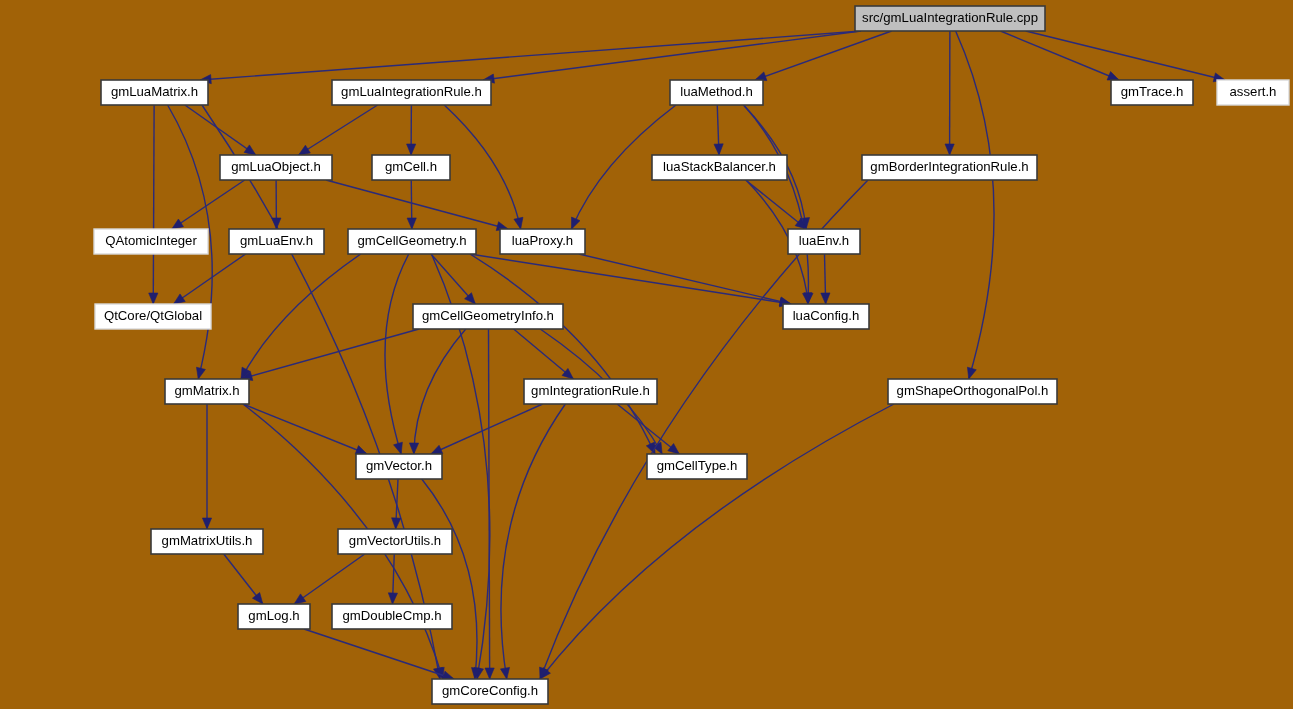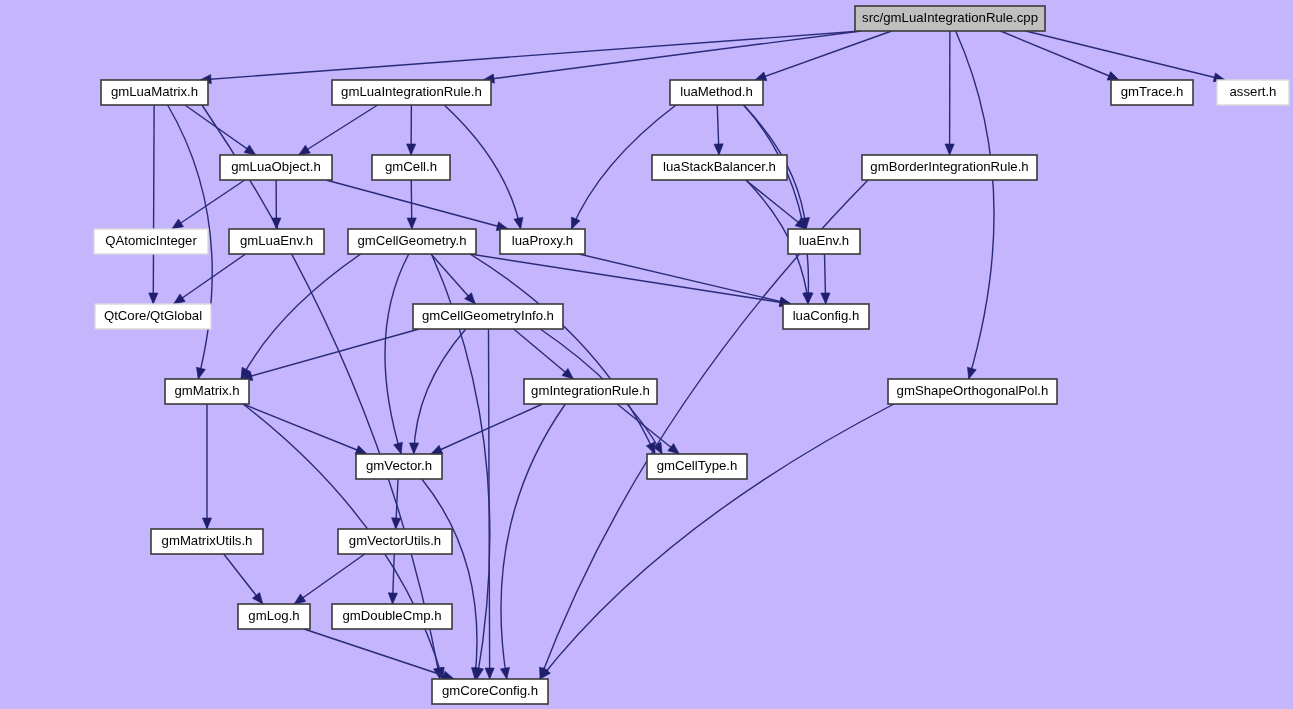--- a/index.html
+++ b/index.html
@@ -4,21 +4,21 @@
 <style>
   html, body {
     margin: 0;
     padding: 0;
     background: #ffffff;
   }
   #canvas {
     position: relative;
     width: 1293px;
     height: 709px;
-    background: #c4b5fd;
+    background: #a16207;
     font-family: "Liberation Sans", sans-serif;
     overflow: hidden;
   }
   svg.graph {
     position: absolute;
     left: 0;
     top: 0;
     width: 1293px;
     height: 709px;
   }

